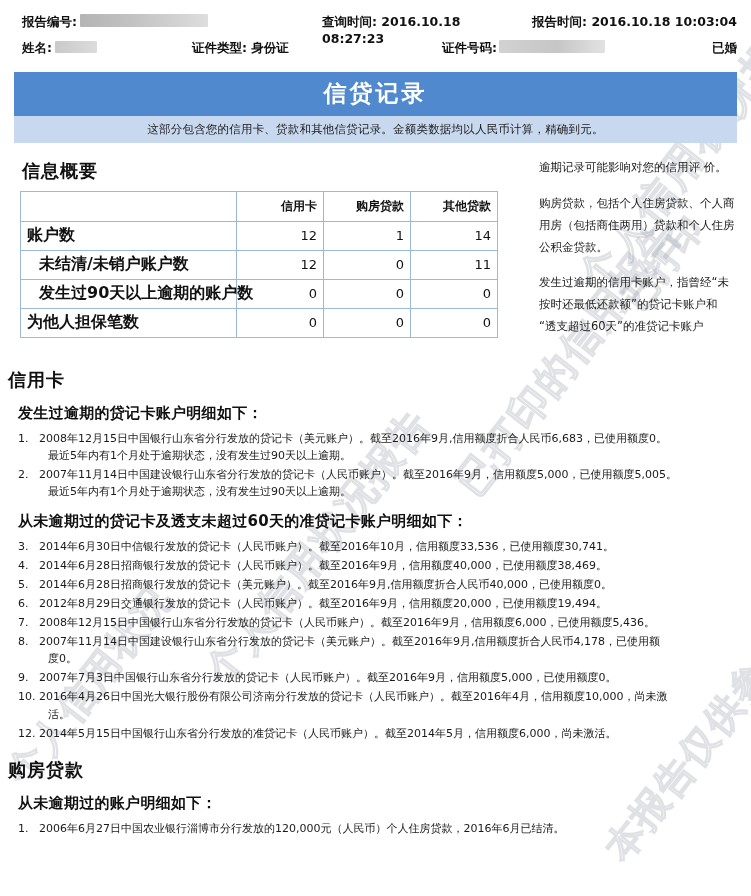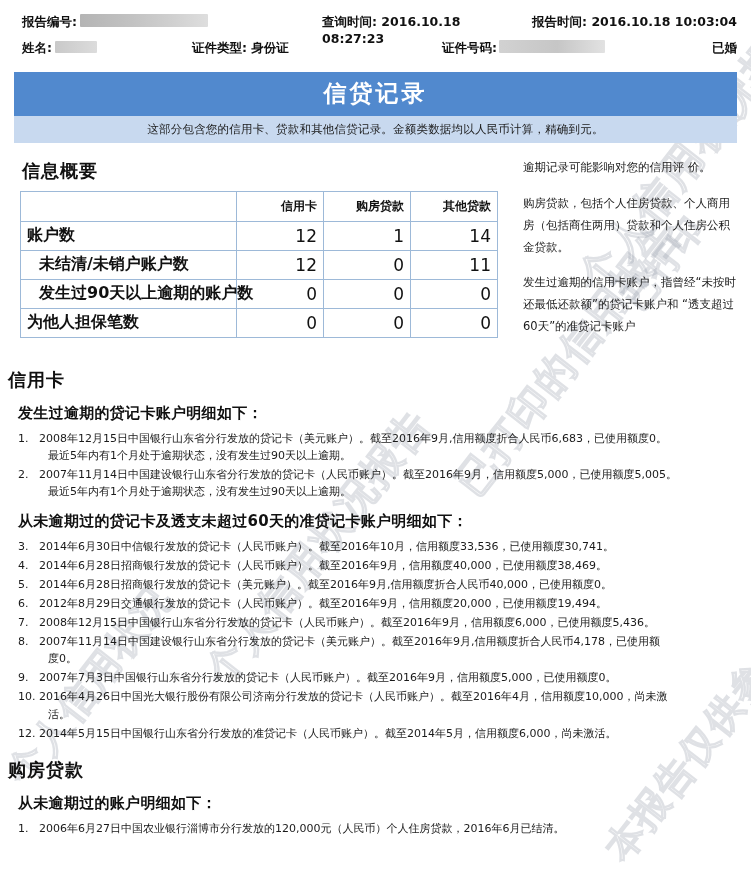--- a/index.html
+++ b/index.html
@@ -99,21 +99,21 @@
     font-size: 11.5px;
     font-weight: normal;
     padding: 6px 0 6px 0;
     letter-spacing: 0.2px;
   }
 
   
   .body-wrap {
     display: flex;
     padding: 0 14px;
-    gap: 0;
+    gap: 16px;
   }
   .col-left { width: 497px; }
   .col-right { flex: 1; padding-left: 12px; padding-top: 14px; }
 
   h2.section {
     font-size: 18px;
     font-weight: bold;
     margin: 16px 0 8px 8px;
     letter-spacing: 1px;
     color: #111;
@@ -149,21 +149,21 @@
   table.summary thead th.blank { border-right: 1px solid #9db9d8; }
   table.summary td.rowlabel {
     text-align: left;
     font-weight: bold;
     font-size: 16px;
     white-space: nowrap;
   }
   table.summary td.rowlabel.indent { padding-left: 18px; }
   table.summary td.num {
     text-align: right;
-    font-size: 17px;
+    font-size: 13px;
   }
   .col-label { width: 216px; }
   .col-num { width: 87px; }
 
   
   .note {
     font-size: 11.5px;
     line-height: 1.9;
     color: #1a1a1a;
     margin-bottom: 14px;

